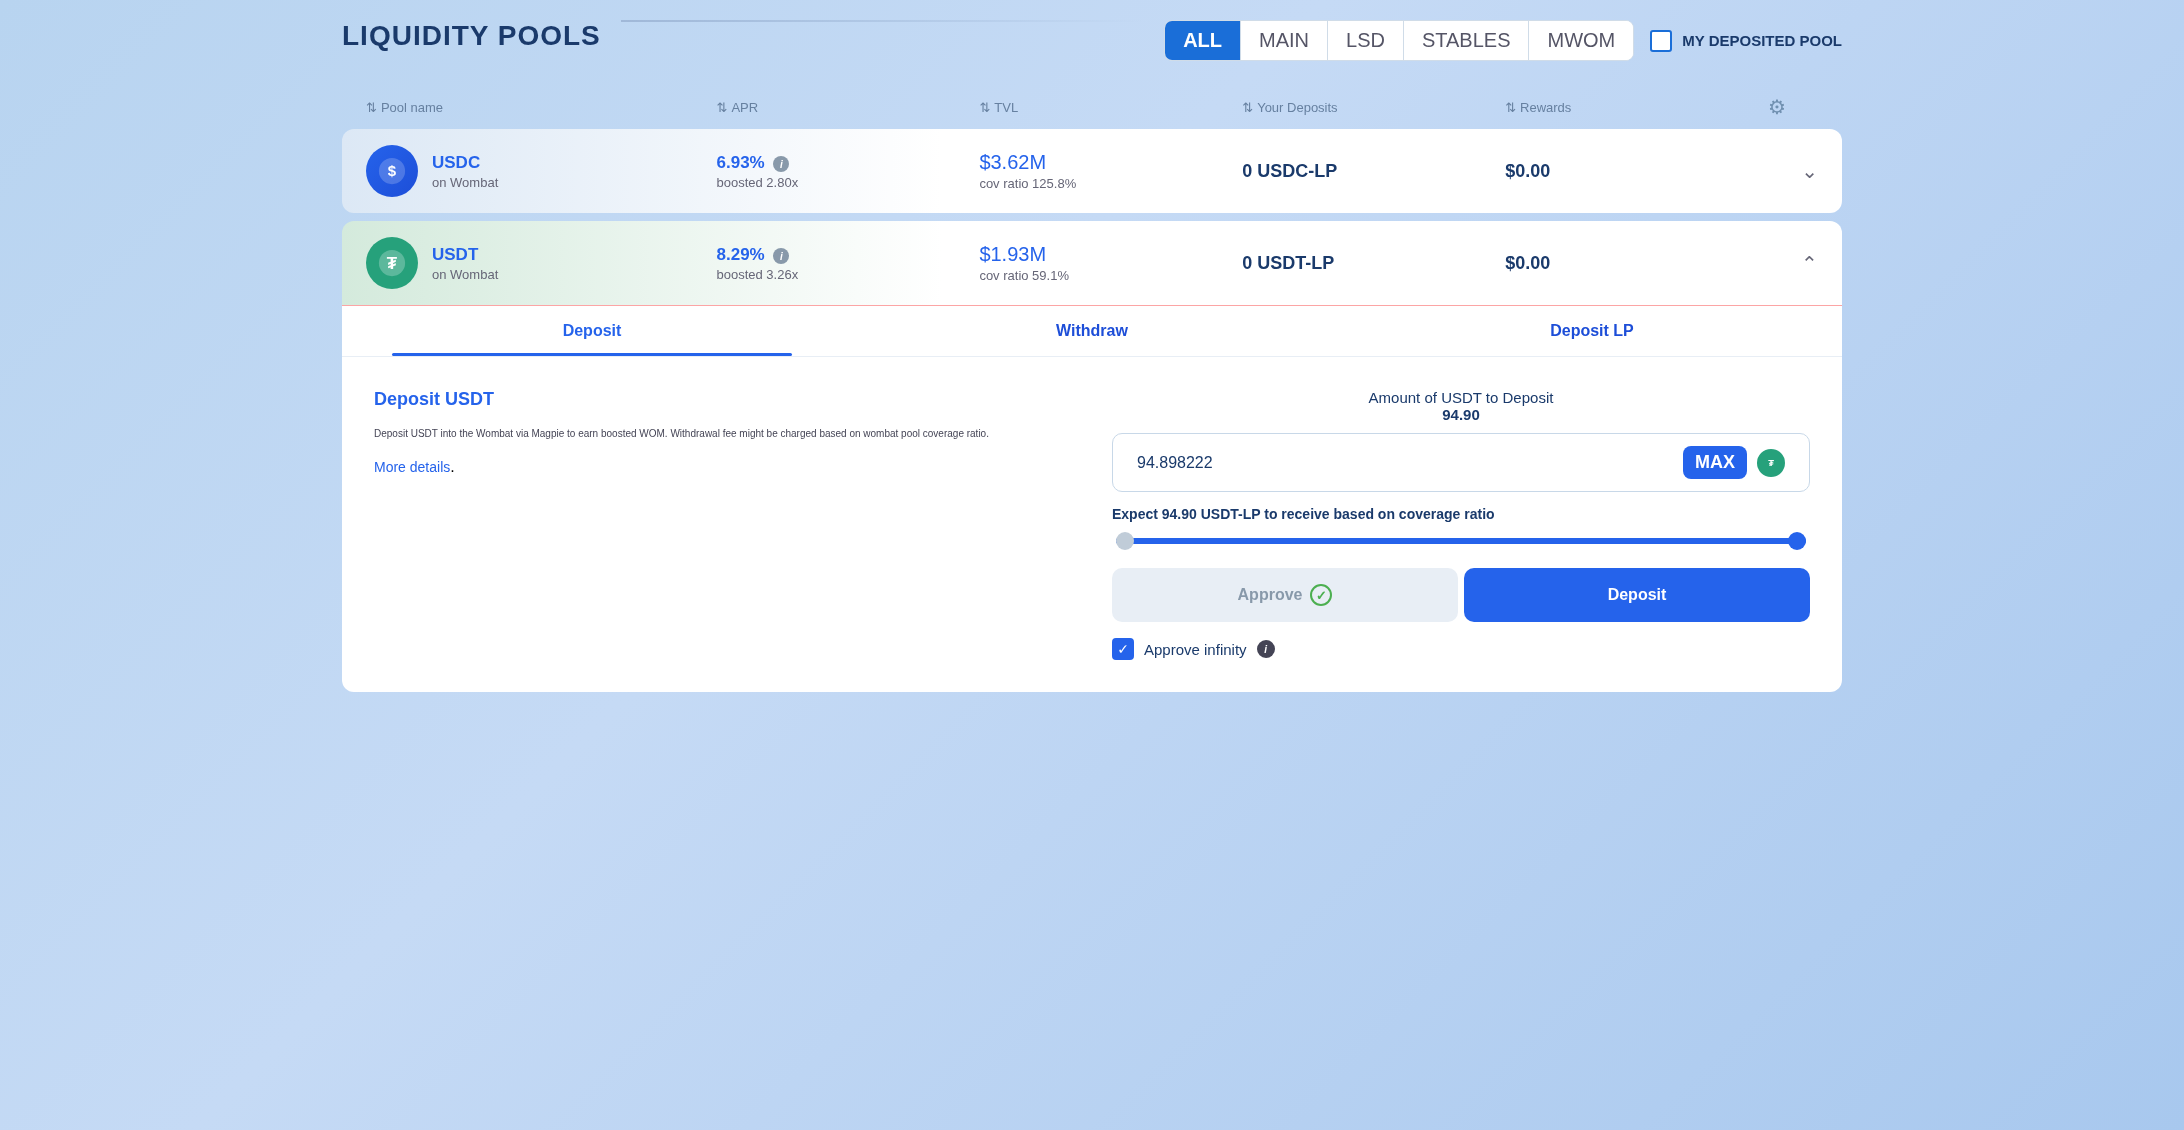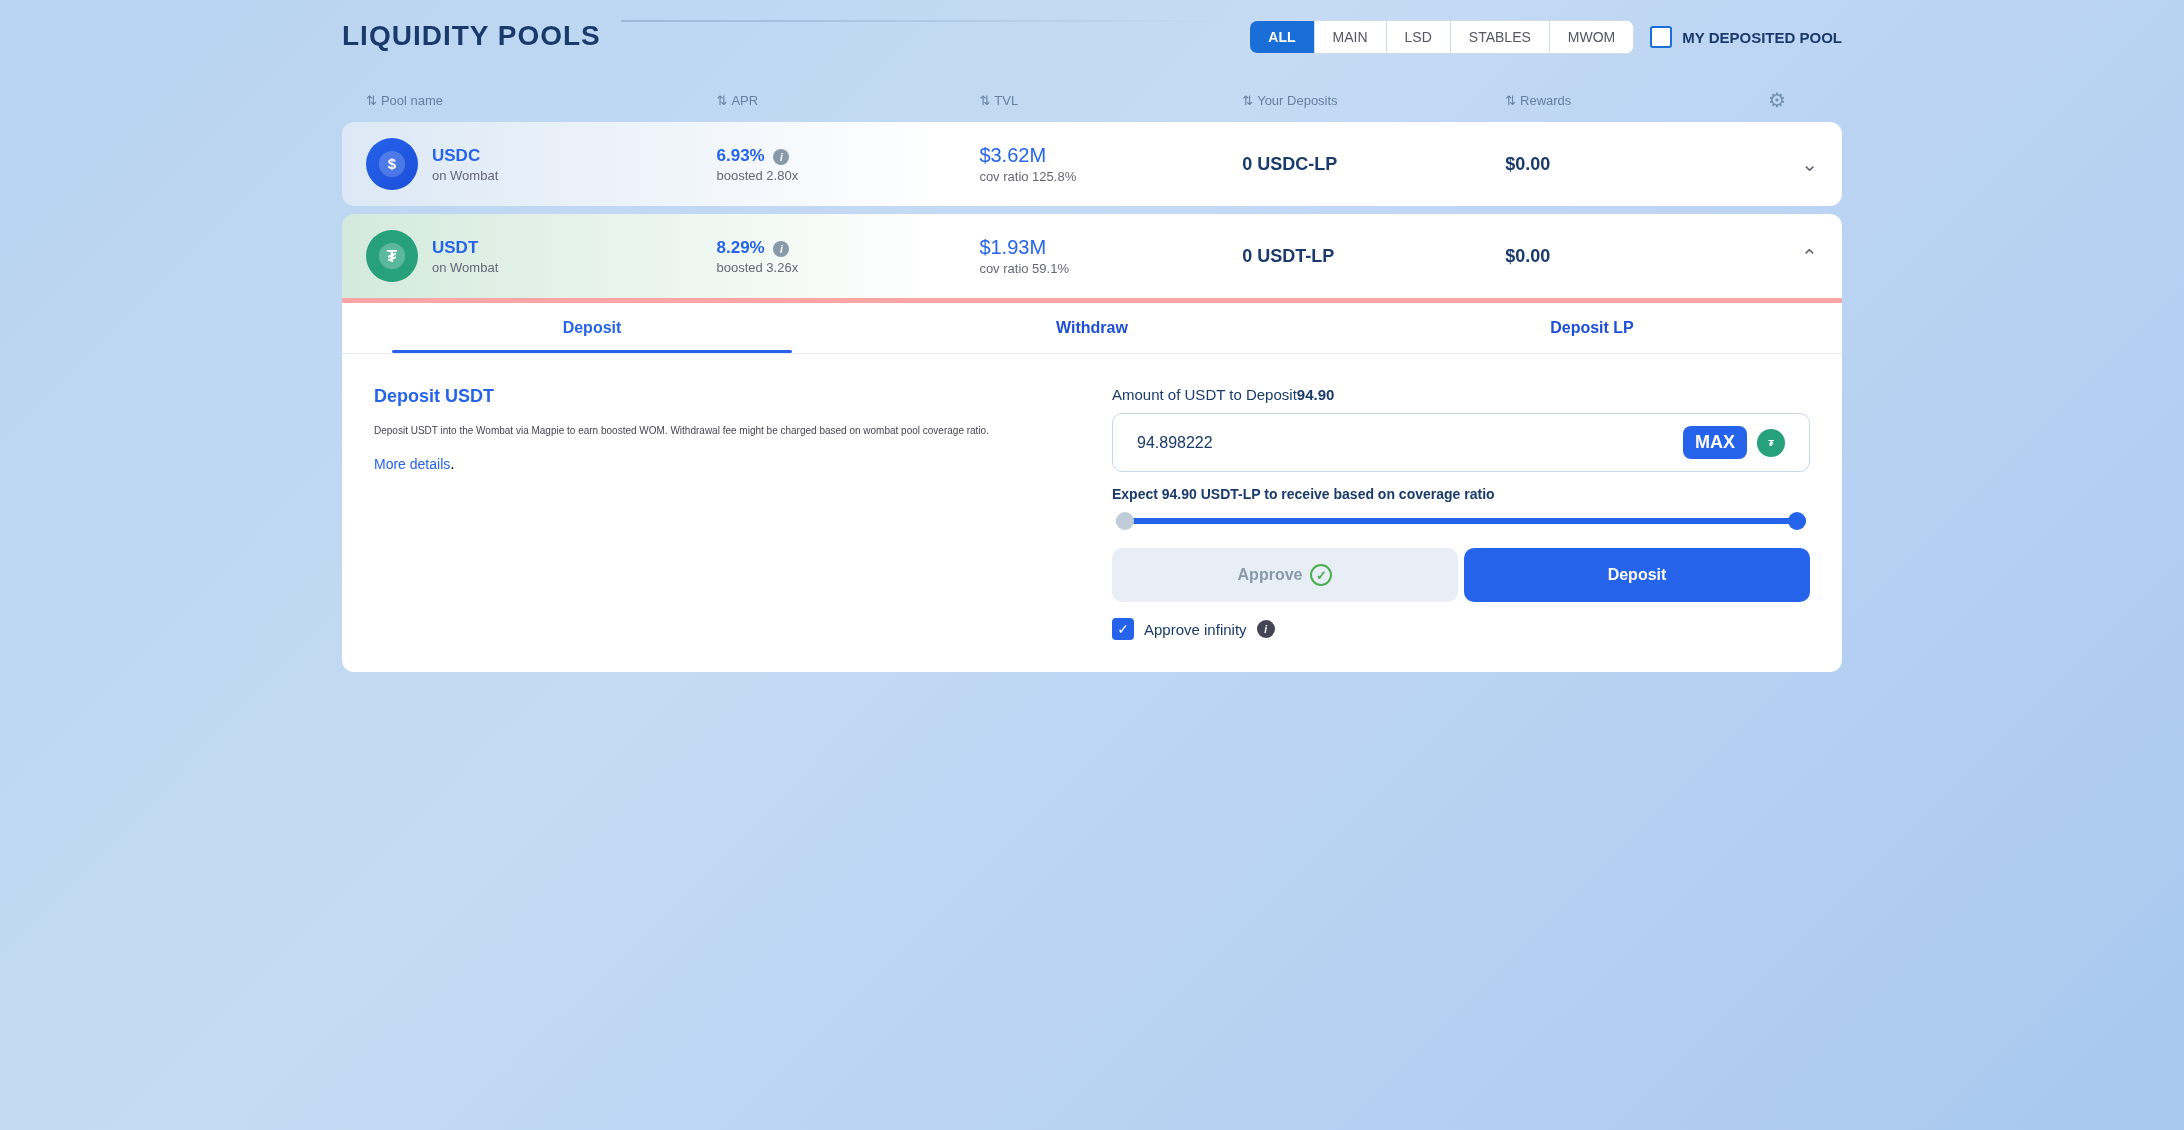--- a/index.html
+++ b/index.html
@@ -37,21 +37,21 @@
       display: flex;
       align-items: center;
       gap: 0;
       background: white;
       border-radius: 8px;
       overflow: hidden;
       border: 1px solid #d0dce8;
     }
     .tab-btn {
       padding: 8px 18px;
-      font-size: 14px;
+      font-size: 20px;
       font-weight: 500;
       color: #556;
       background: white;
       border: none;
       cursor: pointer;
       border-right: 1px solid #d0dce8;
     }
     .tab-btn:last-child { border-right: none; }
     .tab-btn.active {
       background: #1a6ed8;
@@ -153,21 +153,21 @@
 
     .deposit-value { font-size: 18px; font-weight: 700; color: #1a3a6b; }
     .rewards-value { font-size: 18px; font-weight: 700; color: #1a3a6b; }
 
     .chevron { font-size: 20px; color: #667; cursor: pointer; justify-self: flex-end; }
 
     
     .expanded-panel {
       background: white;
       border-radius: 0 0 12px 12px;
-      border-top: 5px solid #fca5a5;
+      border-top: 1px solid #fca5a5;
       margin-bottom: 20px;
     }
 
     
     .inner-tabs {
       display: grid;
       grid-template-columns: 1fr 1fr 1fr;
       border-bottom: 1px solid #e8eef5;
     }
     .inner-tab {
@@ -222,20 +222,21 @@
 
     .right-col {}
     .amount-header {
       display: flex;
       justify-content: flex-start;
       align-items: center;
       margin-bottom: 10px;
       font-size: 15px;
       font-weight: 500;
       color: #1a3a6b;
+      flex-direction: column;
     }
     .amount-value {
       font-size: 15px;
       font-weight: 600;
       color: #1a3a6b;
     }
 
     .input-row {
       display: flex;
       align-items: center;

